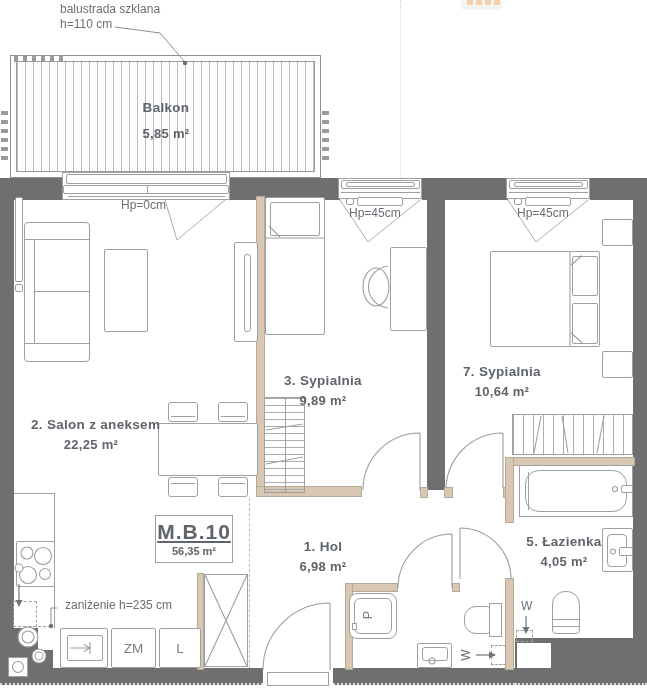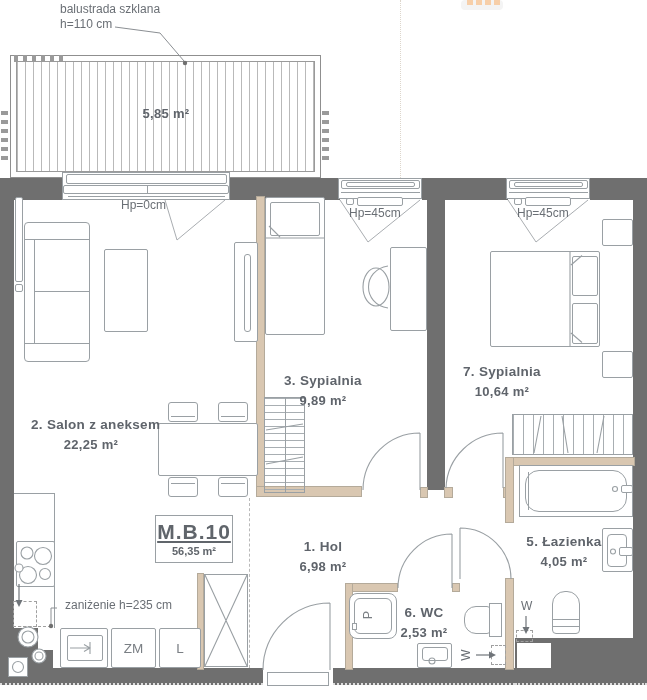--- a/index.html
+++ b/index.html
@@ -42,20 +42,21 @@
   <div class="abs" style="left:494px;top:0;width:6px;height:5px;background:#f7cfa9;"></div>
 
   <div class="abs" style="left:400px;top:0;width:0;height:178px;border-left:1.5px dotted #ddd6cc;"></div>
 
   <div class="abs" style="left:10px;top:55px;width:311px;height:123px;border:1.2px solid #8f8f8f;background:#fff;"></div>
   <div class="abs hatchV" style="left:16px;top:61px;width:299px;height:111px;border:1px solid #9a9a9a;"></div>
   <div class="abs ticksH" style="left:14px;top:55px;width:50px;height:7px;"></div>
   <div class="abs ticksV" style="left:1px;top:108px;width:7px;height:52px;"></div>
   <div class="abs ticksV" style="left:322px;top:108px;width:7px;height:52px;"></div>
   <div class="abs roomlab" style="left:110px;top:98px;width:112px;">
+    <div class="nm">Balkon</div>
     <div class="ar" style="margin-top:6px;">5,85 m²</div>
   </div>
 
   <div class="abs ann" style="left:60px;top:2px;line-height:1.25;">
     <div>balustrada szklana</div>
     <div>h=110 cm</div>
   </div>
 
   <div class="abs wall" style="left:0;top:178px;width:14px;height:507px;"></div>
   <div class="abs wall" style="left:14px;top:178px;width:49px;height:22px;"></div>
@@ -262,24 +263,20 @@
     <div class="ar">9,89 m²</div>
   </div>
   <div class="abs roomlab" style="left:449px;top:362px;width:106px;">
     <div class="nm">7. Sypialnia</div>
     <div class="ar">10,64 m²</div>
   </div>
   <div class="abs roomlab" style="left:293px;top:537px;width:60px;">
     <div class="nm">1. Hol</div>
     <div class="ar">6,98 m²</div>
   </div>
-  <div class="abs roomlab" style="left:396px;top:603px;width:56px;">
-    <div class="nm">6. WC</div>
-    <div class="ar">2,53 m²</div>
-  </div>
   <div class="abs roomlab" style="left:524px;top:532px;width:80px;">
     <div class="nm">5. Łazienka</div>
     <div class="ar">4,05 m²</div>
   </div>
 
   <div class="abs unitbox" style="left:155px;top:515px;width:78px;height:48px;">
     <div class="uid">M.B.10</div>
     <div class="uar">56,35 m²</div>
   </div>
 

